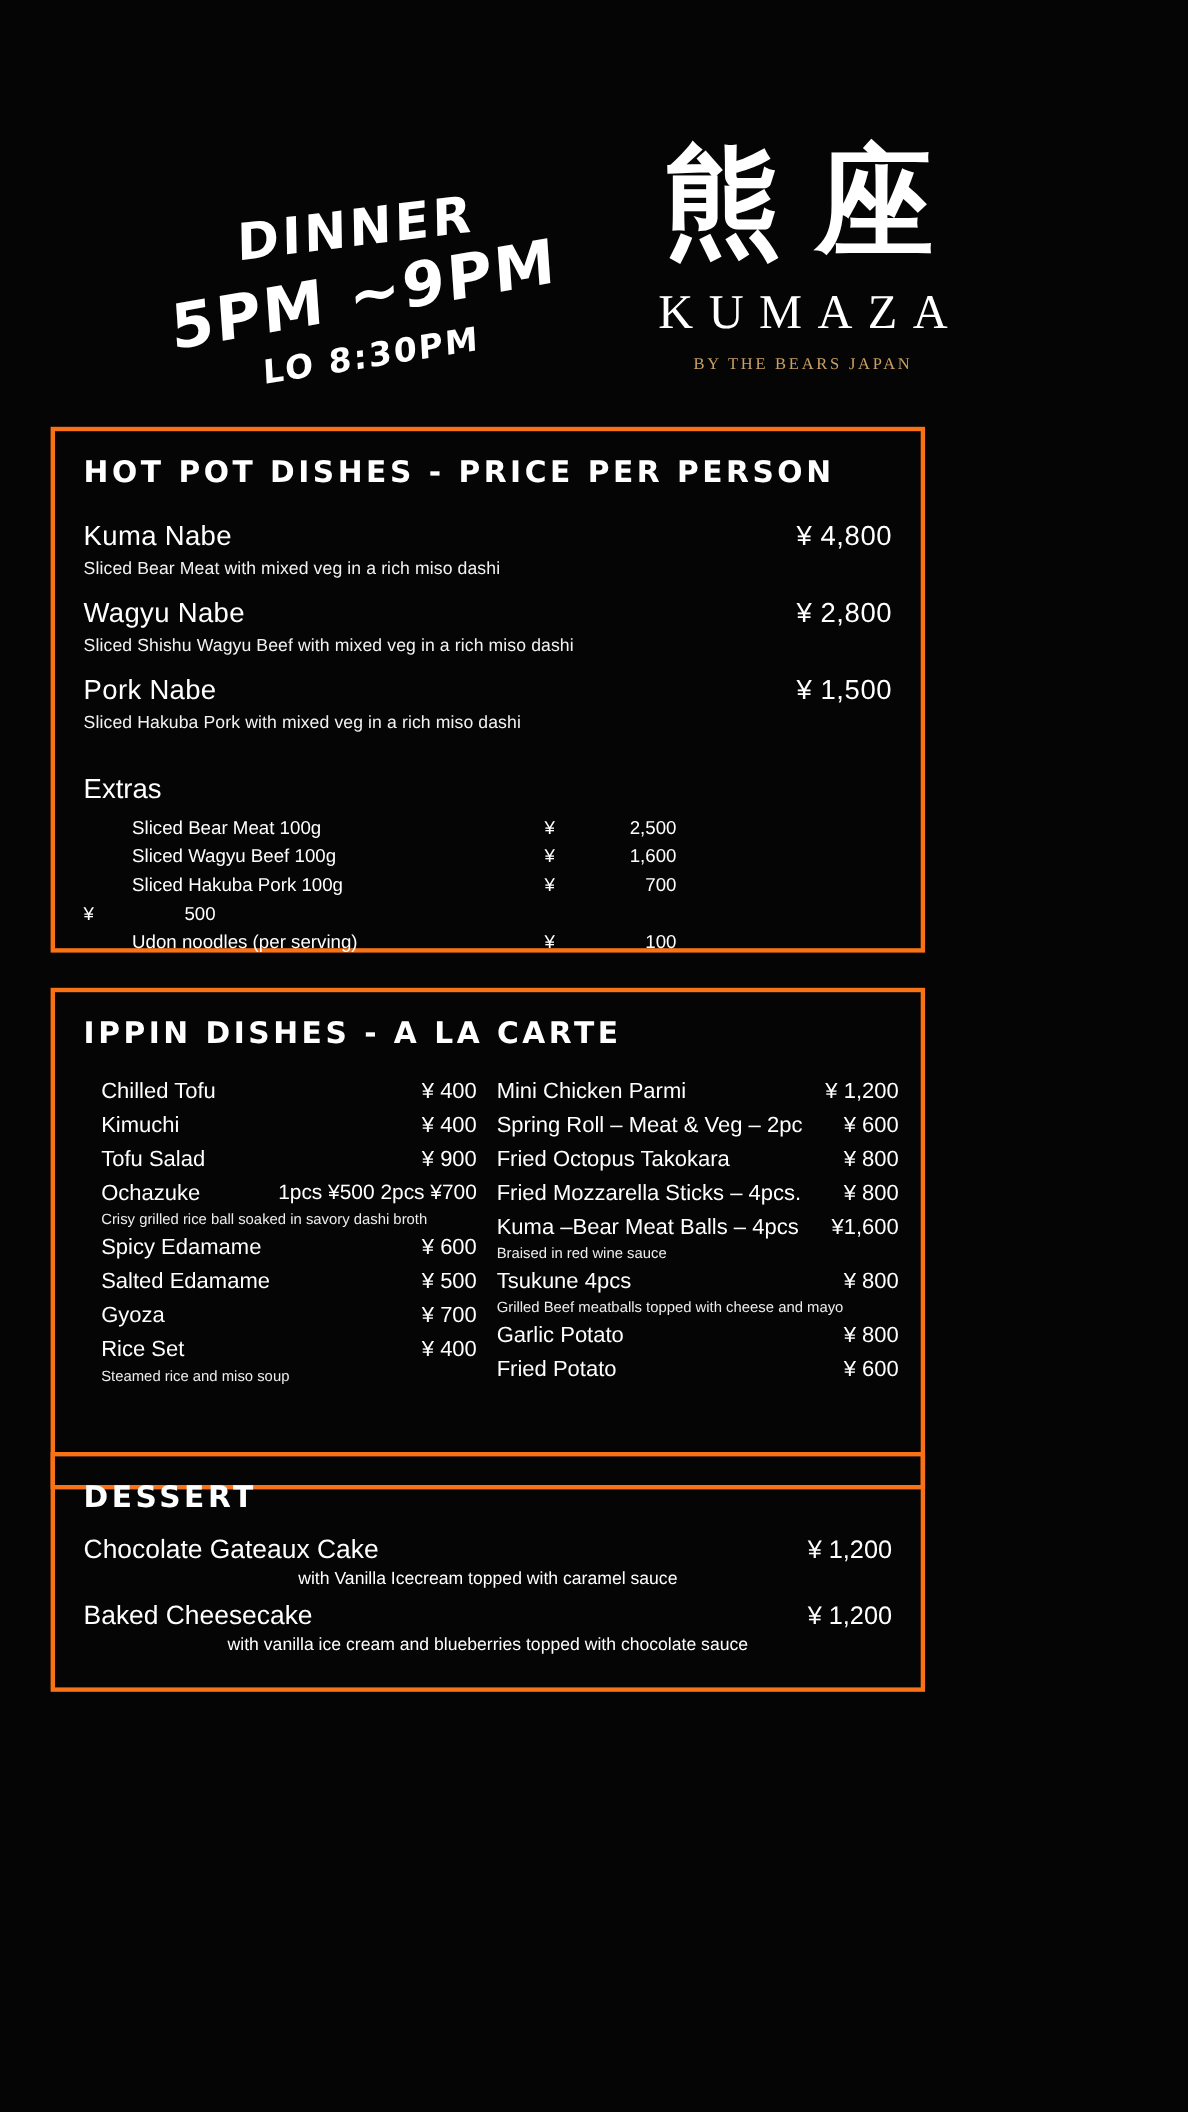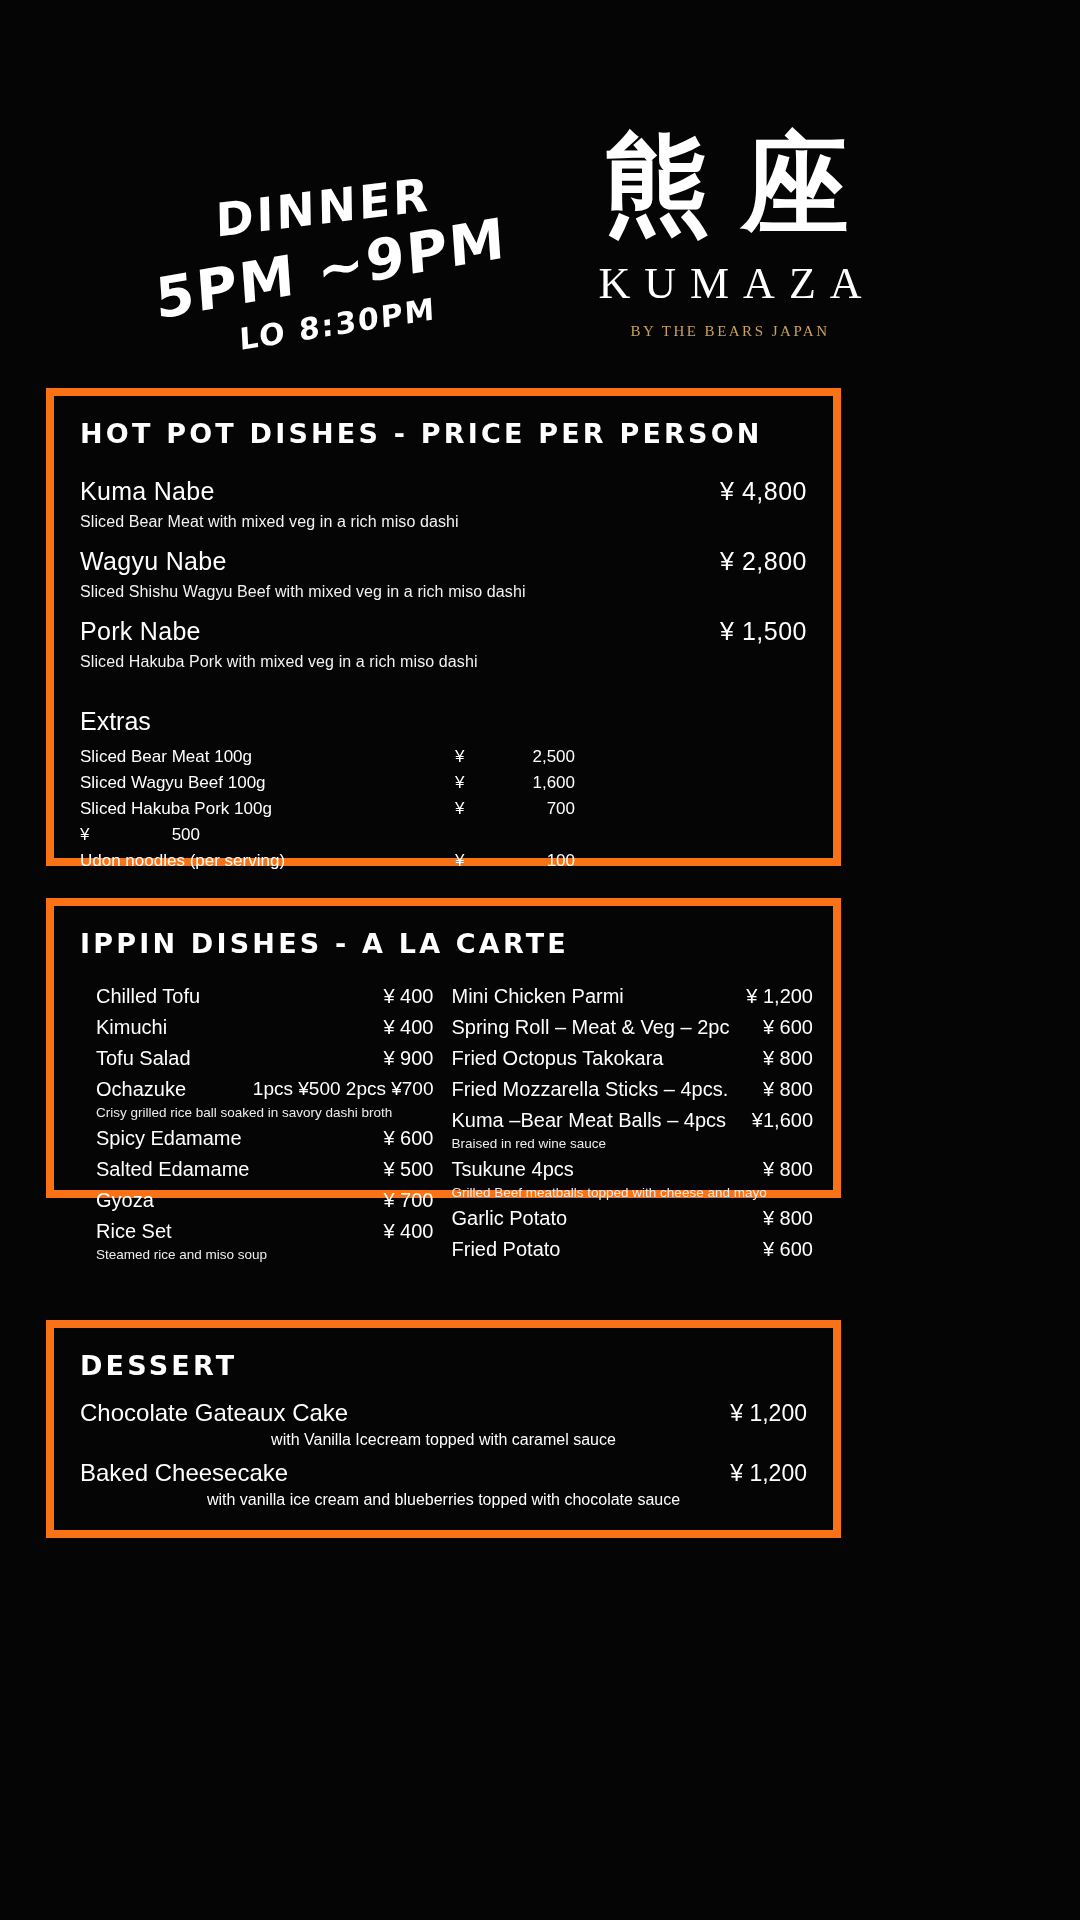--- a/index.html
+++ b/index.html
@@ -89,21 +89,21 @@
     font-size: 15px;
     letter-spacing: 2.5px;
     color: #c9a063;
   }
 
   
   .section {
     position: absolute;
     left: 46px;
     width: 795px;
-    border: 8px solid #f97316;
+    border: 4px solid #f97316;
   }
   .section-title {
     font-family: "DejaVu Sans", sans-serif;
     font-weight: bold;
     font-size: 27px;
     letter-spacing: 3.2px;
     padding: 22px 26px 6px 26px;
   }
 
   
@@ -119,25 +119,25 @@
   .hot-price { font-size: 25px; letter-spacing: .5px; }
   .hot-desc { font-size: 16px; margin-top: 7px; color: #f2f2f2; letter-spacing: .1px; }
 
   .extras-title { font-size: 25px; margin-top: 36px; }
   .extras-list { margin-top: 8px; }
   .extras-row {
     display: flex;
     font-size: 17px;
     line-height: 26px;
   }
-  .extras-row .en { width: 375px; }
+  .extras-row .en { width: 375px; margin-left: 44px; }
   .extras-row .ep { width: 120px; display: flex; justify-content: space-between; }
 
   
-  #sec-ippin { top: 898px; height: 300px; }
+  #sec-ippin { top: 898px; height: 456px; }
   .ippin-cols {
     display: flex;
     padding: 14px 20px 0 20px;
   }
   .col { width: 50%; }
   .col-left { padding-left: 22px; padding-right: 10px; }
   .col-right { padding-left: 8px; }
   .ip-row {
     display: flex;
     justify-content: space-between;

